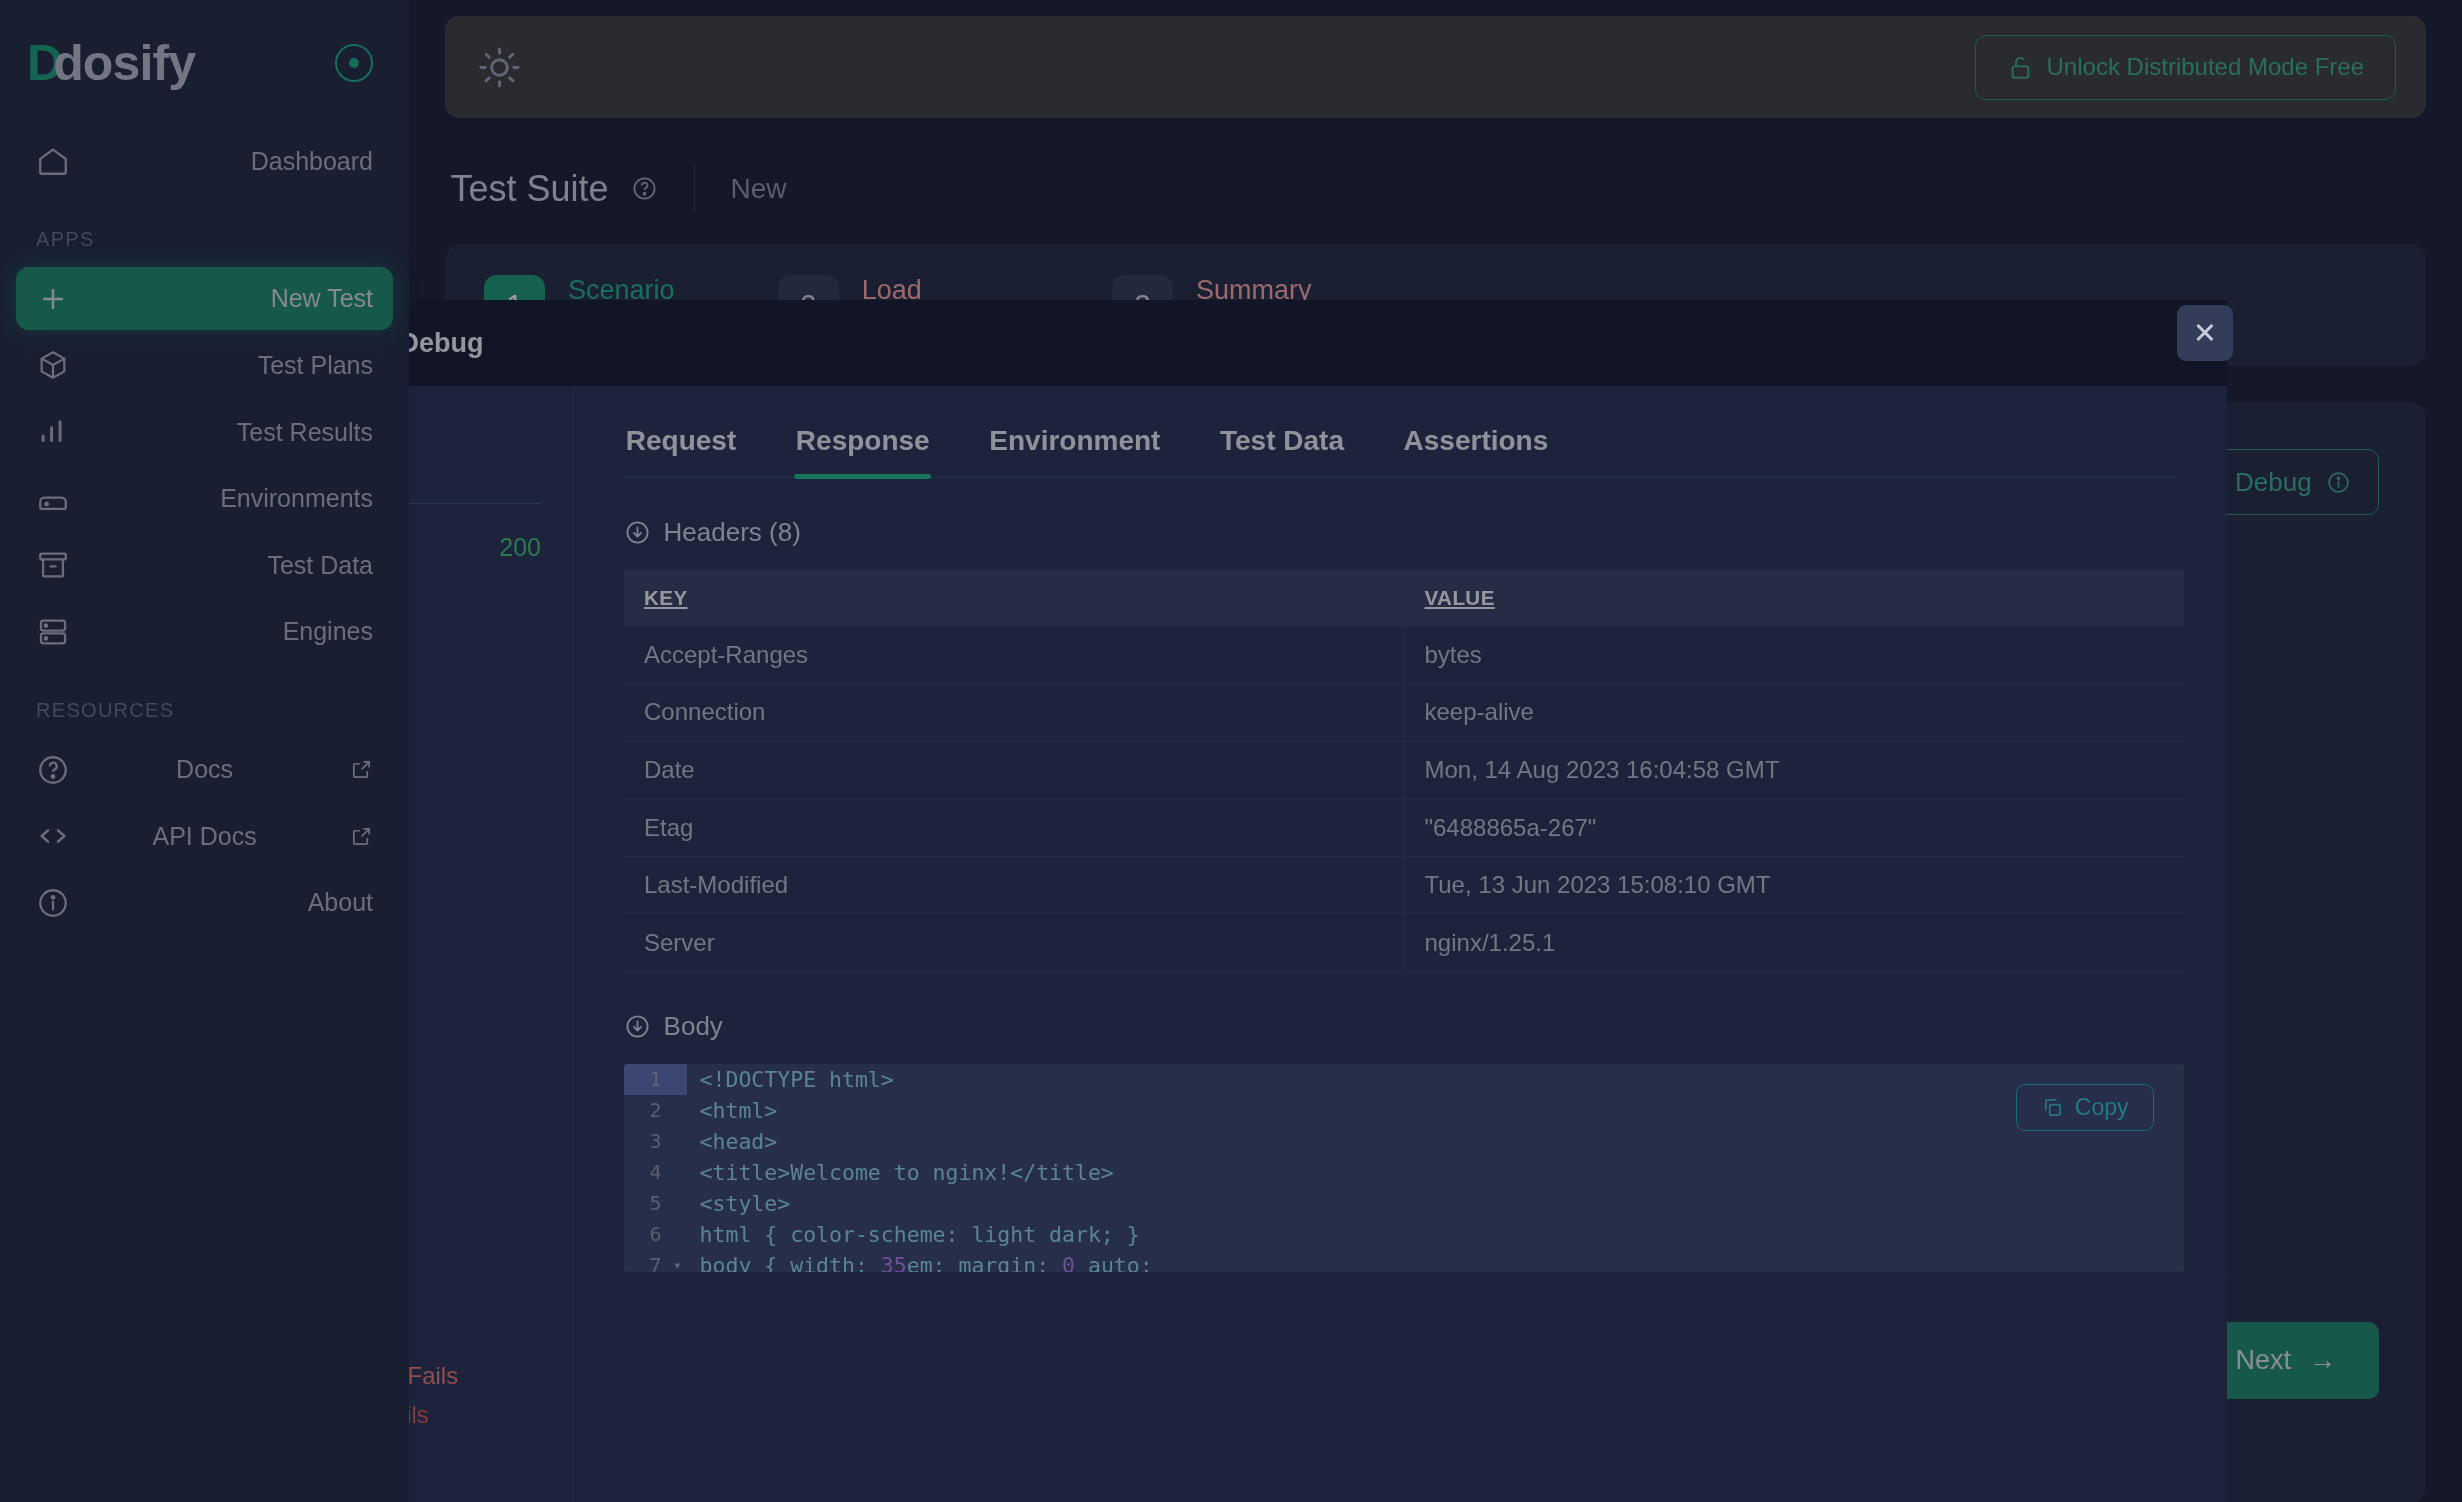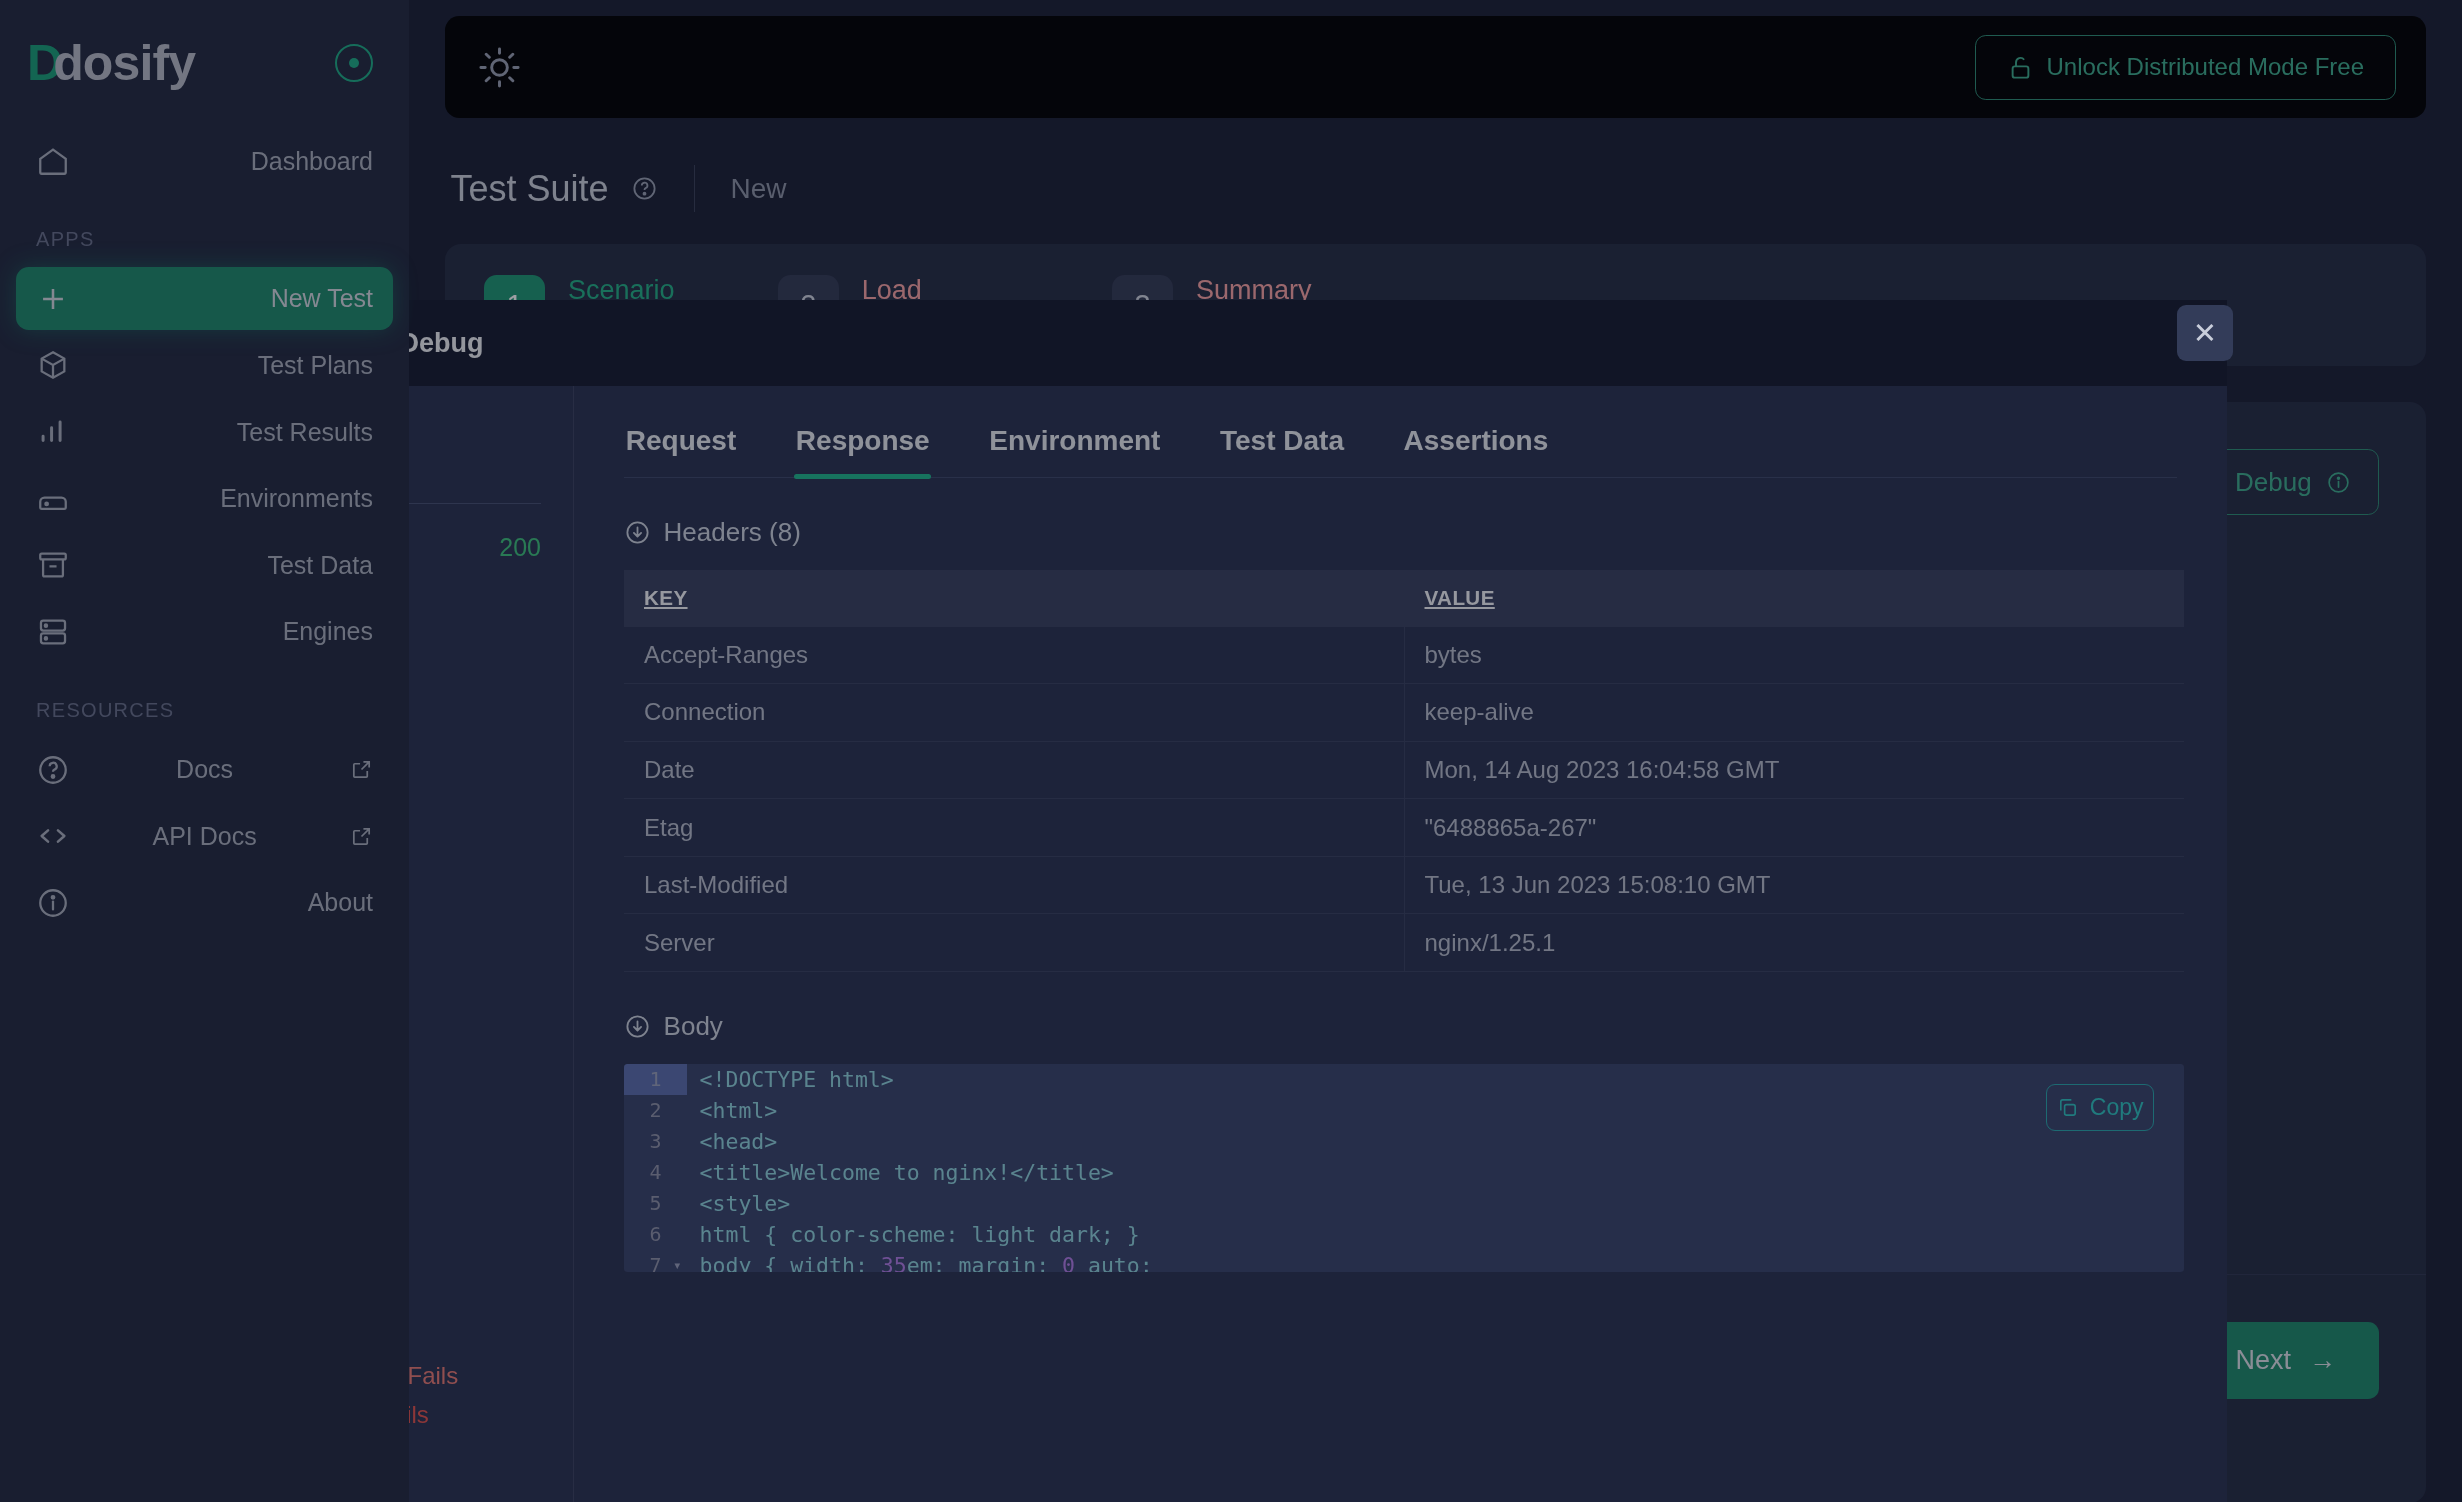--- a/index.html
+++ b/index.html
@@ -93,21 +93,21 @@
   
   #main {
     flex: 1;
     min-width: 0;
     padding: 16px 36px 0 36px;
     display: flex;
     flex-direction: column;
   }
   #topbar {
     height: 102px;
-    background: #000000;
+    background: #404040;
     border-radius: 14.3px;
     display: flex;
     align-items: center;
     padding: 0 30.5px;
     justify-content: space-between;
     flex: 0 0 102px;
   }
   .sun-ic { width: 47px; height: 47px; cursor: pointer; }
   .sun-ic svg { width: 100%; height: 100%; display: block; }
   #unlock-btn {
@@ -372,21 +372,21 @@
   }
   #copy-btn {
     position: absolute;
     top: 20px; right: 30.5px;
     border: 0.9px solid #2aa9ad;
     border-radius: 9px;
     background: transparent;
     color: #2fc4c0;
     font-size: 23px;
     height: 47px;
-    padding: 0 9px;
+    padding: 0 24px;
     display: flex; align-items: center; gap: 10.8px;
     cursor: pointer; z-index: 3;
     font-family: inherit;
   }
   .copy-ic { width: 23px; height: 23px; }
   .copy-ic svg { width:100%; height:100%; display:block; }
 
   .code-line {
     display: flex;
     align-items: center;

